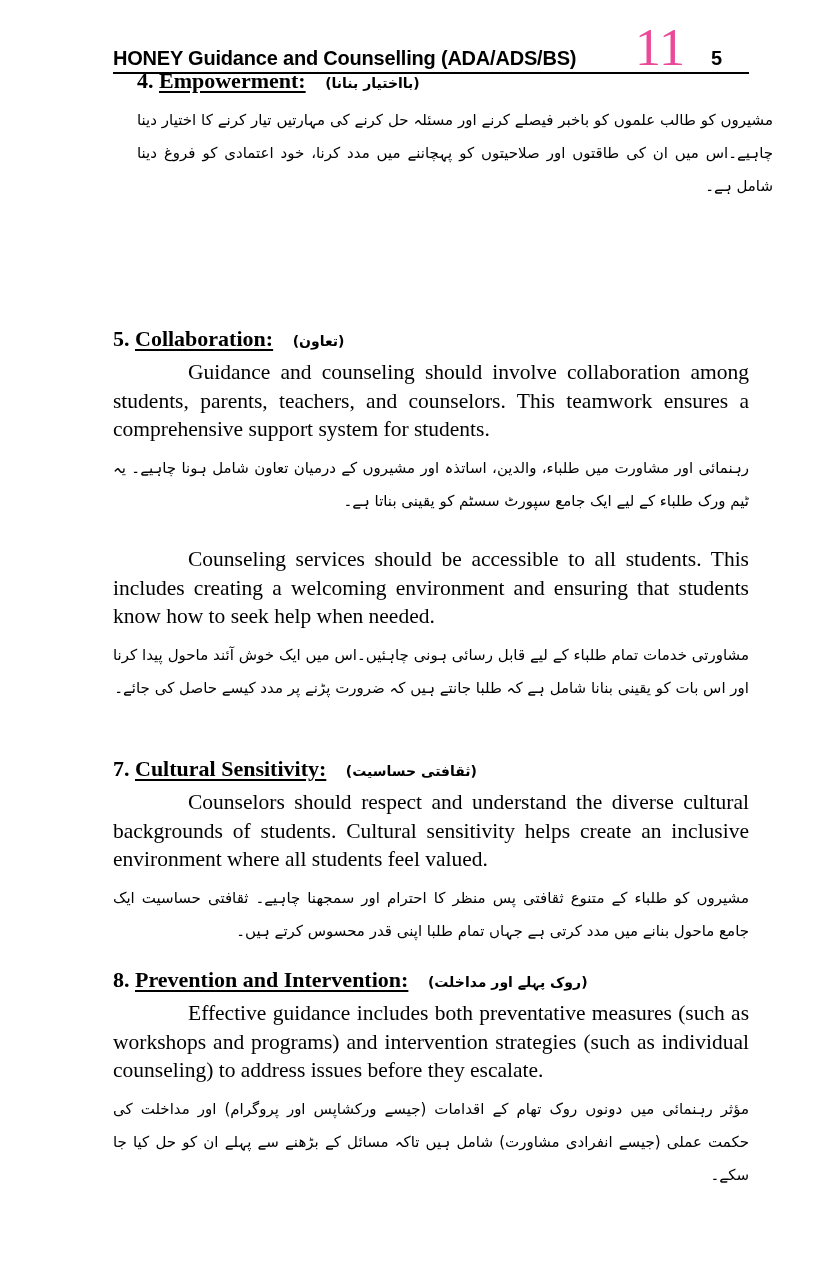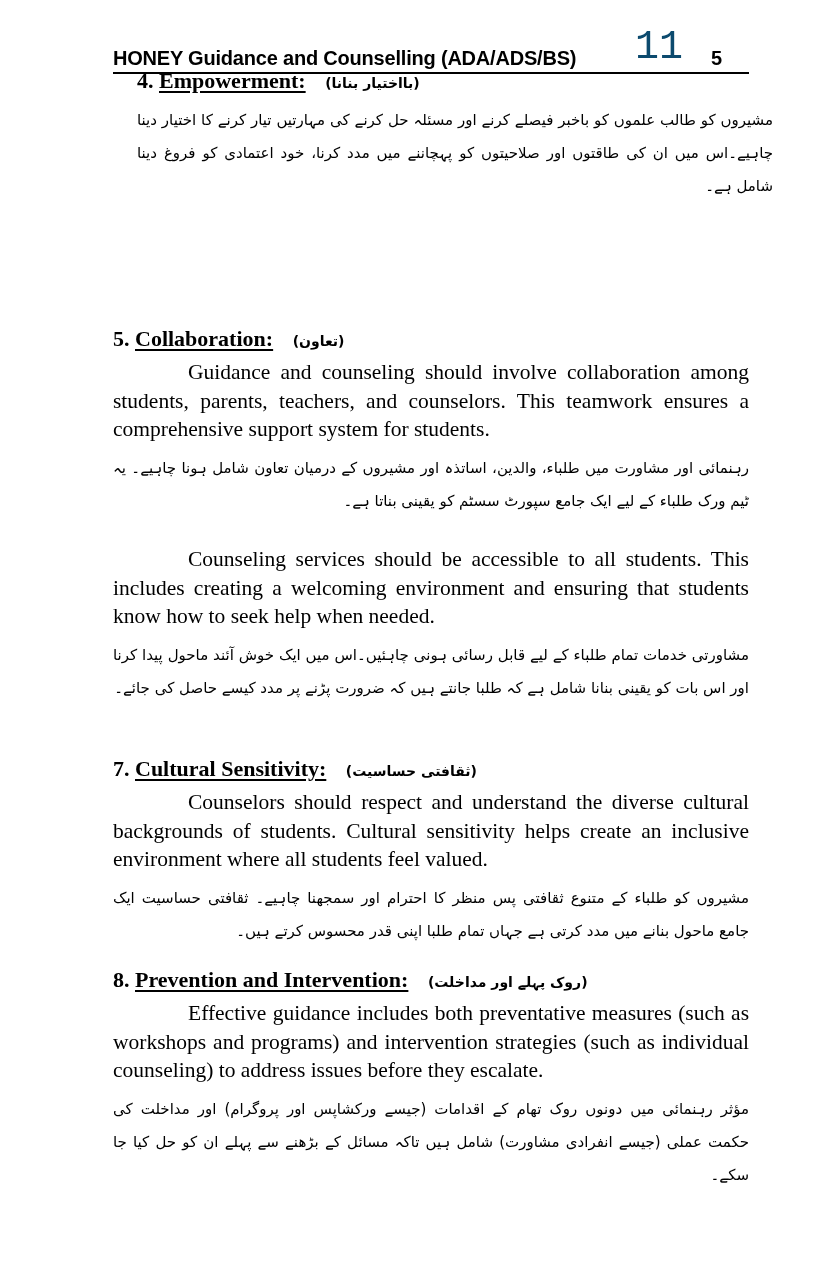--- a/index.html
+++ b/index.html
@@ -1,21 +1,21 @@
 <!DOCTYPE html>
 <html><head>
 <meta charset="utf-8">
 <style>
   html, body { margin: 0; padding: 0; background: #ffffff; }
   body { width: 825px; height: 1275px; position: relative; overflow: hidden; color: #000; }
   .page { position: absolute; left: 113px; top: 0; width: 636px; }
 
   .header { position: absolute; left: 0; top: 14px; width: 636px; height: 58px; border-bottom: 2px solid #000; }
   .header-title { position: absolute; left: 0; bottom: 2px; font-family: "Liberation Sans", sans-serif; font-weight: bold; font-size: 20px; letter-spacing: -0.2px; }
-  .header-chapter { position: absolute; left: 522px; bottom: -2px; font-family: Liberation Mono, monospace; color: #0c4a6e; font-size: 40px; line-height: 52px; }
+  .header-chapter { position: absolute; left: 522px; bottom: -2px; font-family: Liberation Serif, serif; color: #ec4899; font-size: 52px; line-height: 52px; }
   .header-page { position: absolute; left: 598px; bottom: 2px; font-family: "Liberation Sans", sans-serif; font-weight: bold; font-size: 20px; }
 
   .section { position: absolute; left: 0; width: 636px; }
   .heading { font-family: "Liberation Serif", serif; font-weight: bold; font-size: 22px; line-height: 26px; white-space: nowrap; }
   .heading .num { }
   .heading .term { text-decoration: underline; text-underline-offset: 3px; }
   .heading .urdu-term { font-family: "DejaVu Sans", sans-serif; font-size: 14px; font-weight: bold; margin-left: 14px; }
   .en { font-family: "Liberation Serif", serif; font-size: 21.5px; line-height: 28.5px; text-align: justify; text-align-last: left; margin: 4px 0 0 0; text-indent: 75px; }
   .ur { font-family: "DejaVu Sans", sans-serif; font-size: 15px; line-height: 33px; direction: rtl; text-align: justify; text-align-last: right; margin: 8px 0 0 0; }
 </style>

